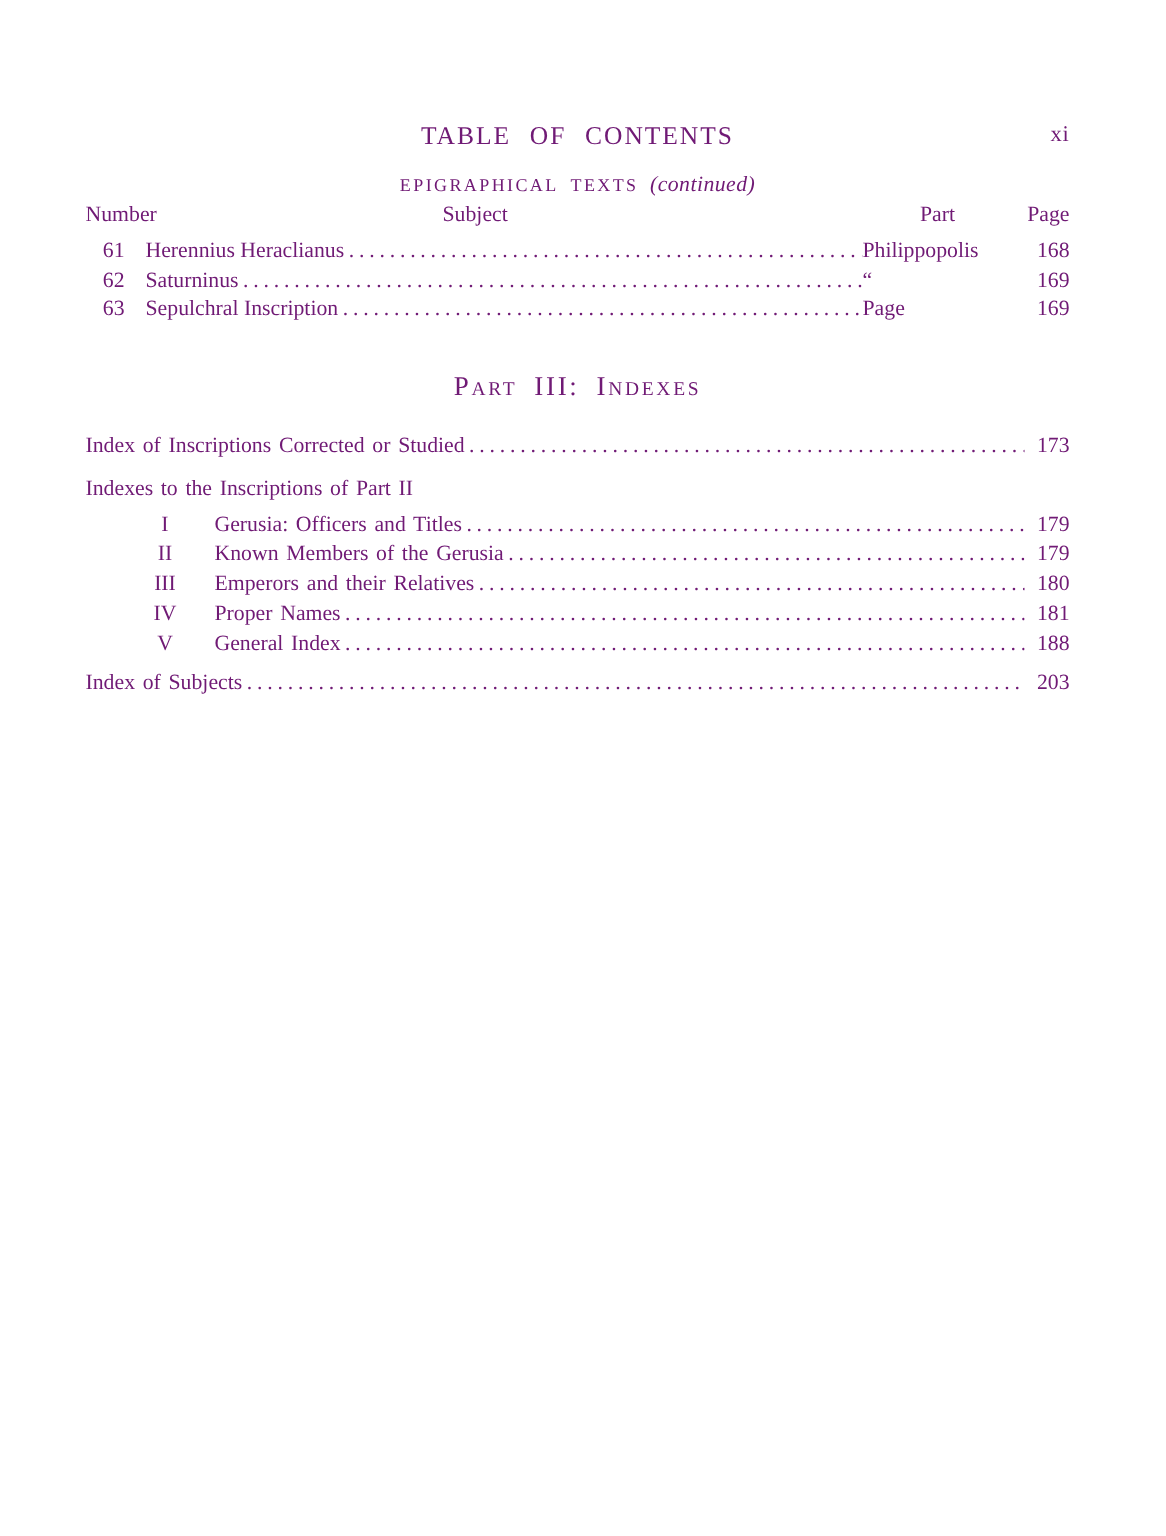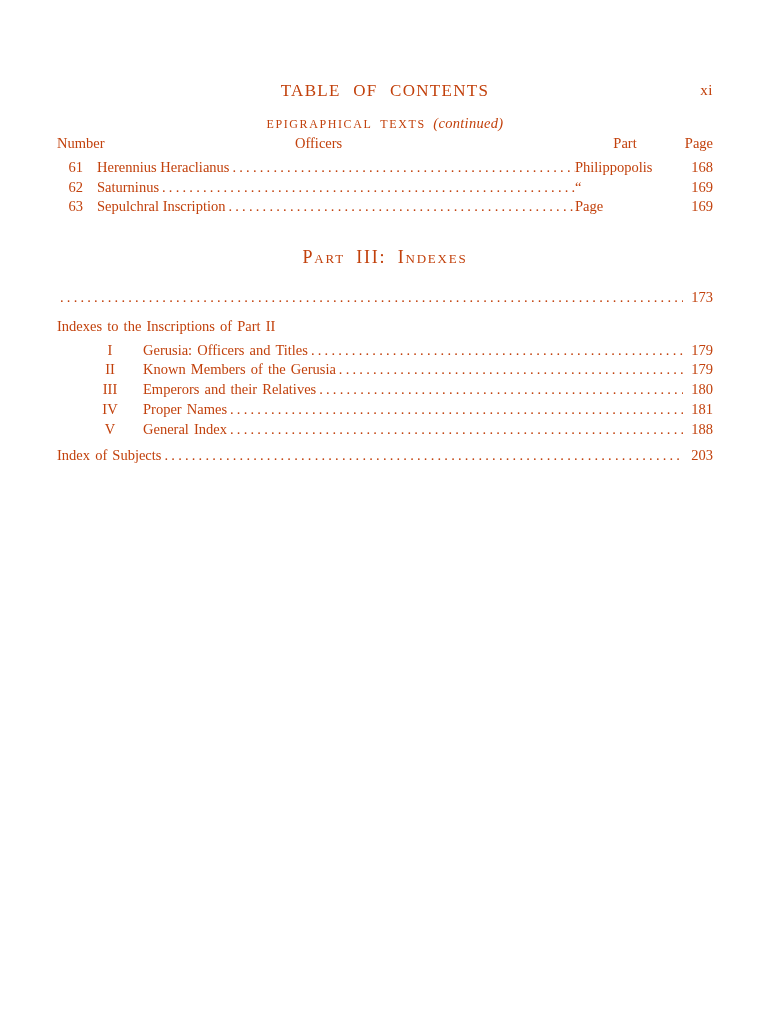--- a/index.html
+++ b/index.html
@@ -5,21 +5,21 @@
   html, body {
     margin: 0;
     padding: 0;
     background: #ffffff;
   }
   .page {
     position: relative;
     width: 777px;
     height: 1024px;
     background: #ffffff;
-    color: #c2410c;
+    color: #701a75;
     font-family: "Liberation Serif", "DejaVu Serif", serif;
     font-size: 14.5px;
     overflow: hidden;
   }
   .content {
     position: absolute;
     left: 57px;
     top: 0;
     width: 656px;
   }
@@ -149,21 +149,21 @@
     </div>
 
     <div class="section-heading">
       <span class="sec-caps">EPIGRAPHICAL TEXTS</span>
       <span class="sec-cont">(continued)</span>
     </div>
 
     <div class="col-head-row">
       <div class="ch-left">
         <span>Number</span>
-        <span class="ch-subject">Officers</span>
+        <span class="ch-subject">Subject</span>
       </div>
       <span class="ch-place">Part</span>
       <span class="ch-page">Page</span>
     </div>
 
     <div class="t-rows">
 
       <div class="t-row">
         <span class="t-num">61</span>
         <span class="t-subject-area">
@@ -192,20 +192,21 @@
         </span>
         <span class="t-place">Page</span>
         <span class="t-page">169</span>
       </div>
 
     </div>
 
     <div class="part-heading">Part III: Indexes</div>
 
     <div class="idx-row idx-corrected">
+      <span class="idx-label">Index of Inscriptions Corrected or Studied</span>
       <span class="leader"></span>
       <span class="idx-page">173</span>
     </div>
 
     <div class="idx-row idx-group-label">
       <span class="idx-label">Indexes to the Inscriptions of Part II</span>
     </div>
 
     <div class="idx-items">
 

